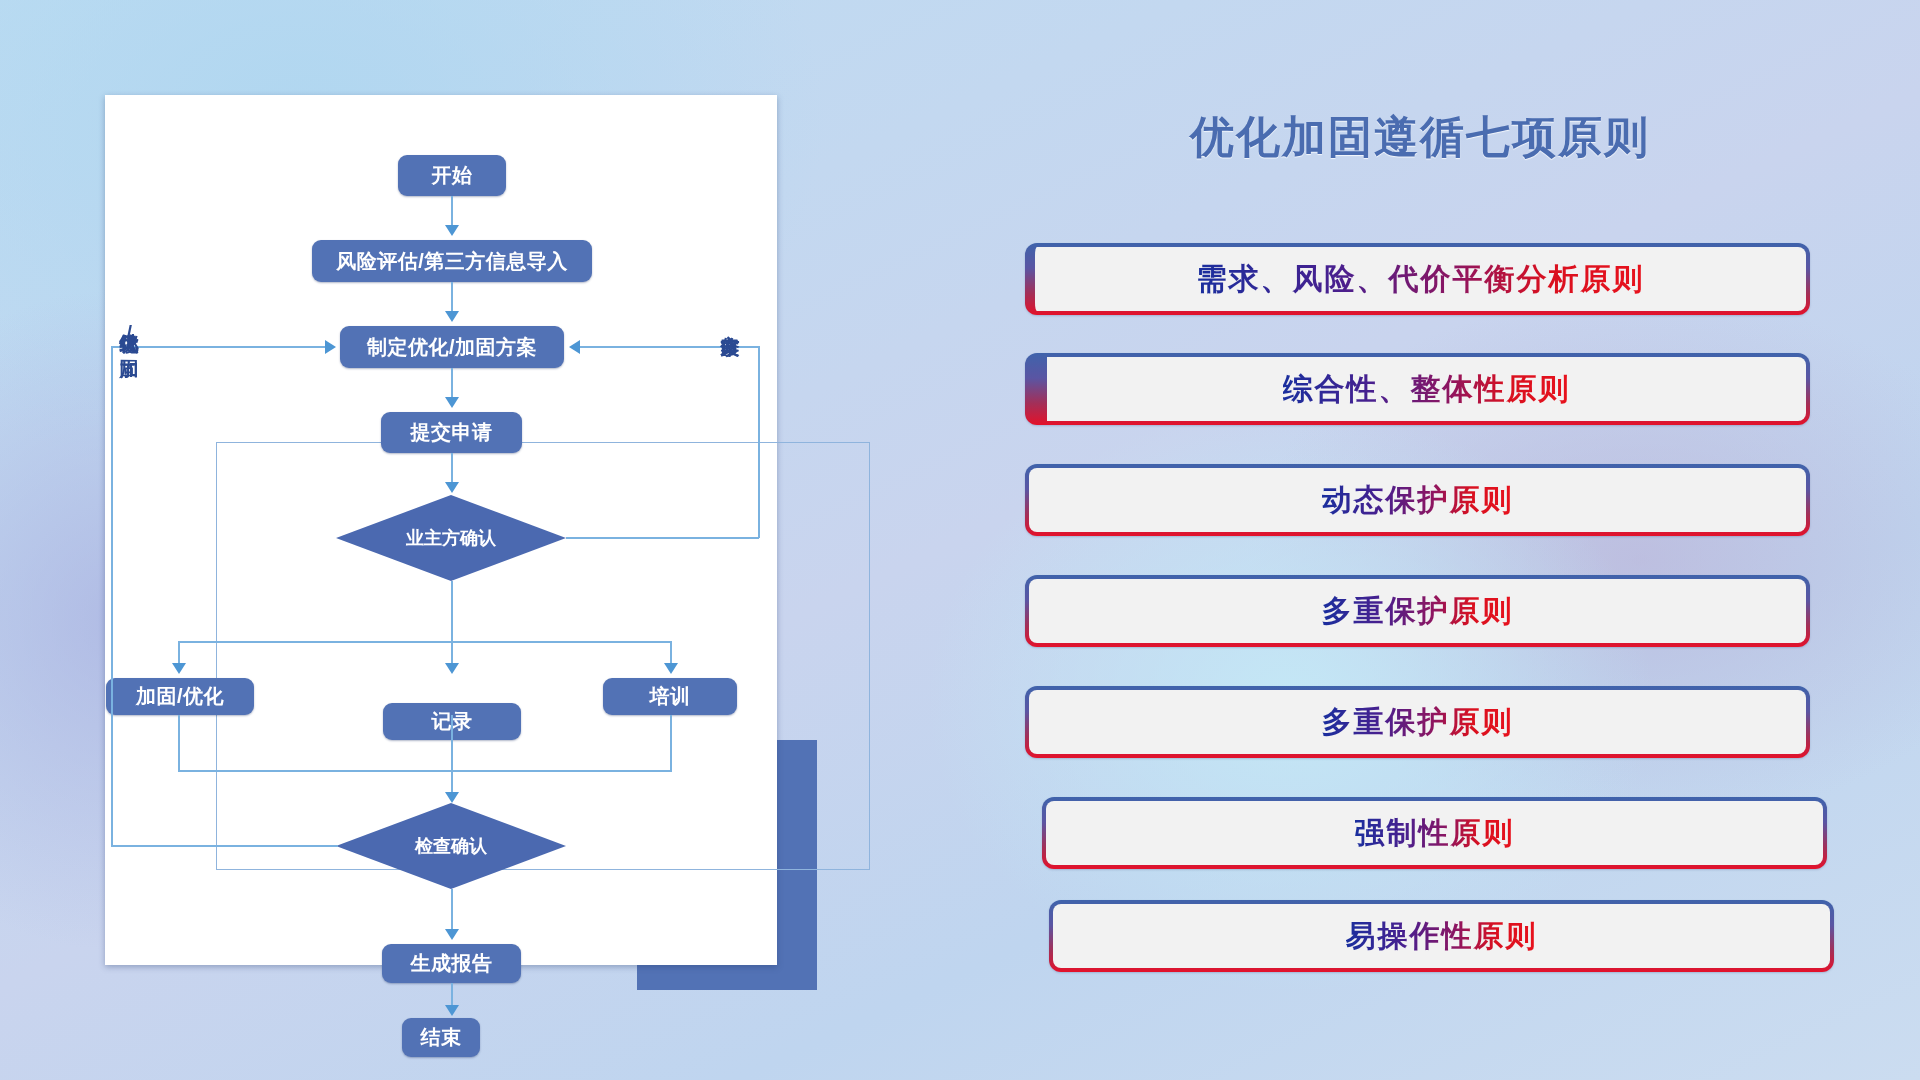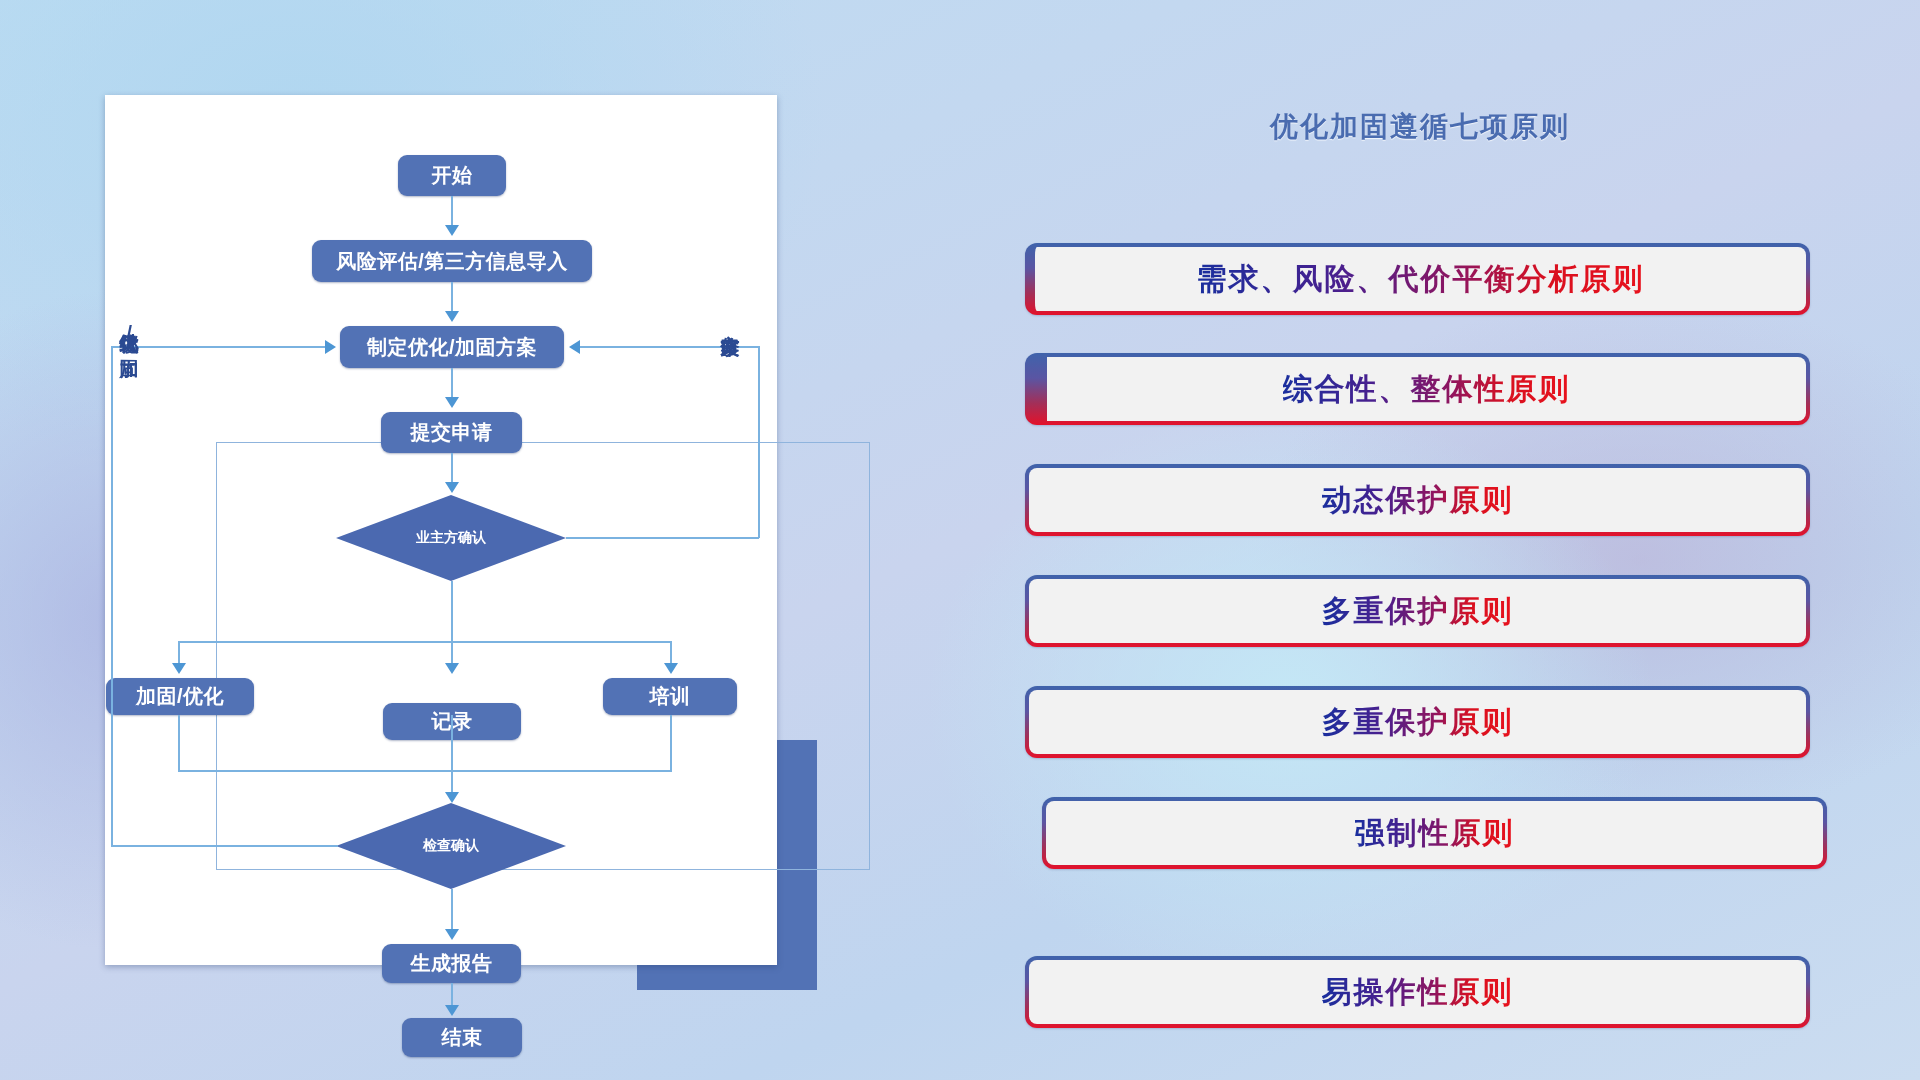--- a/index.html
+++ b/index.html
@@ -58,21 +58,21 @@
     display: flex; align-items: center; justify-content: center;
   }
   .diamond-wrap .dshape {
     position: absolute; inset: 0;
     background: #4b69b0;
     clip-path: polygon(50% 0%, 100% 50%, 50% 100%, 0% 50%);
   }
   .diamond-wrap .dlabel {
     position: relative;
     color: #ffffff;
-    font-size: 14px; font-weight: bold;
+    font-size: 18px; font-weight: bold;
     white-space: nowrap;
   }
 
   .vline { position: absolute; background: #7ab2e0; width: 1.8px; }
   .hline { position: absolute; background: #7ab2e0; height: 1.8px; }
   .arrow-d, .arrow-l, .arrow-r {
     position: absolute; width: 0; height: 0;
   }
   .arrow-d { border-left: 7px solid transparent; border-right: 7px solid transparent; border-top: 11px solid #4d96d4; }
   .arrow-r { border-top: 7px solid transparent; border-bottom: 7px solid transparent; border-left: 11px solid #4d96d4; }
@@ -87,21 +87,21 @@
     line-height: 1.05;
     letter-spacing: 1px;
   }
 
   
   #right-title {
     position: absolute;
     left: 1020px; top: 108px;
     width: 800px;
     text-align: center;
-    font-size: 28px; font-weight: bold;
+    font-size: 44px; font-weight: bold;
     color: #4a6cb0;
     letter-spacing: 2px;
     text-shadow: 0 1px 1px rgba(255,255,255,.8);
   }
   .pill {
     position: absolute;
     left: 1025px;
     width: 785px;
     height: 72px;
     border-radius: 12px;
@@ -213,21 +213,21 @@
 
     <div class="vline" style="left:346px; top:794px; height:44px;"></div>
     <div class="arrow-d" style="left:340px; top:834px;"></div>
 
     <div class="node" style="left:277px; top:849px; width:139px; height:39px;">
       <span>生成报告</span>
     </div>
     <div class="vline" style="left:346px; top:888px; height:26px;"></div>
     <div class="arrow-d" style="left:340px; top:910px;"></div>
 
-    <div class="node" style="left:297px; top:923px; width:120px; height:39px;">
+    <div class="node" style="left:297px; top:923px; width:78px; height:39px;">
       <span>结束</span>
     </div>
   </div>
 
   <div id="right-title">优化加固遵循七项原则</div>
 
   <div class="pill" style="top:243px;padding-left:8px;">
     <span class="pill-text">需求、风险、代价平衡分析原则</span>
   </div>
   <div class="pill" style="top:353px;padding-left:20px;">
@@ -238,17 +238,17 @@
   </div>
   <div class="pill" style="top:575px;">
     <span class="pill-text">多重保护原则</span>
   </div>
   <div class="pill" style="top:686px;">
     <span class="pill-text">多重保护原则</span>
   </div>
   <div class="pill" style="top:797px;margin-left:17px;">
     <span class="pill-text">强制性原则</span>
   </div>
-  <div class="pill" style="top:956px;">
+  <div class="pill" style="top:900px;margin-left:24px;">
     <span class="pill-text">易操作性原则</span>
   </div>
 
 </div>
 
 </body></html>

